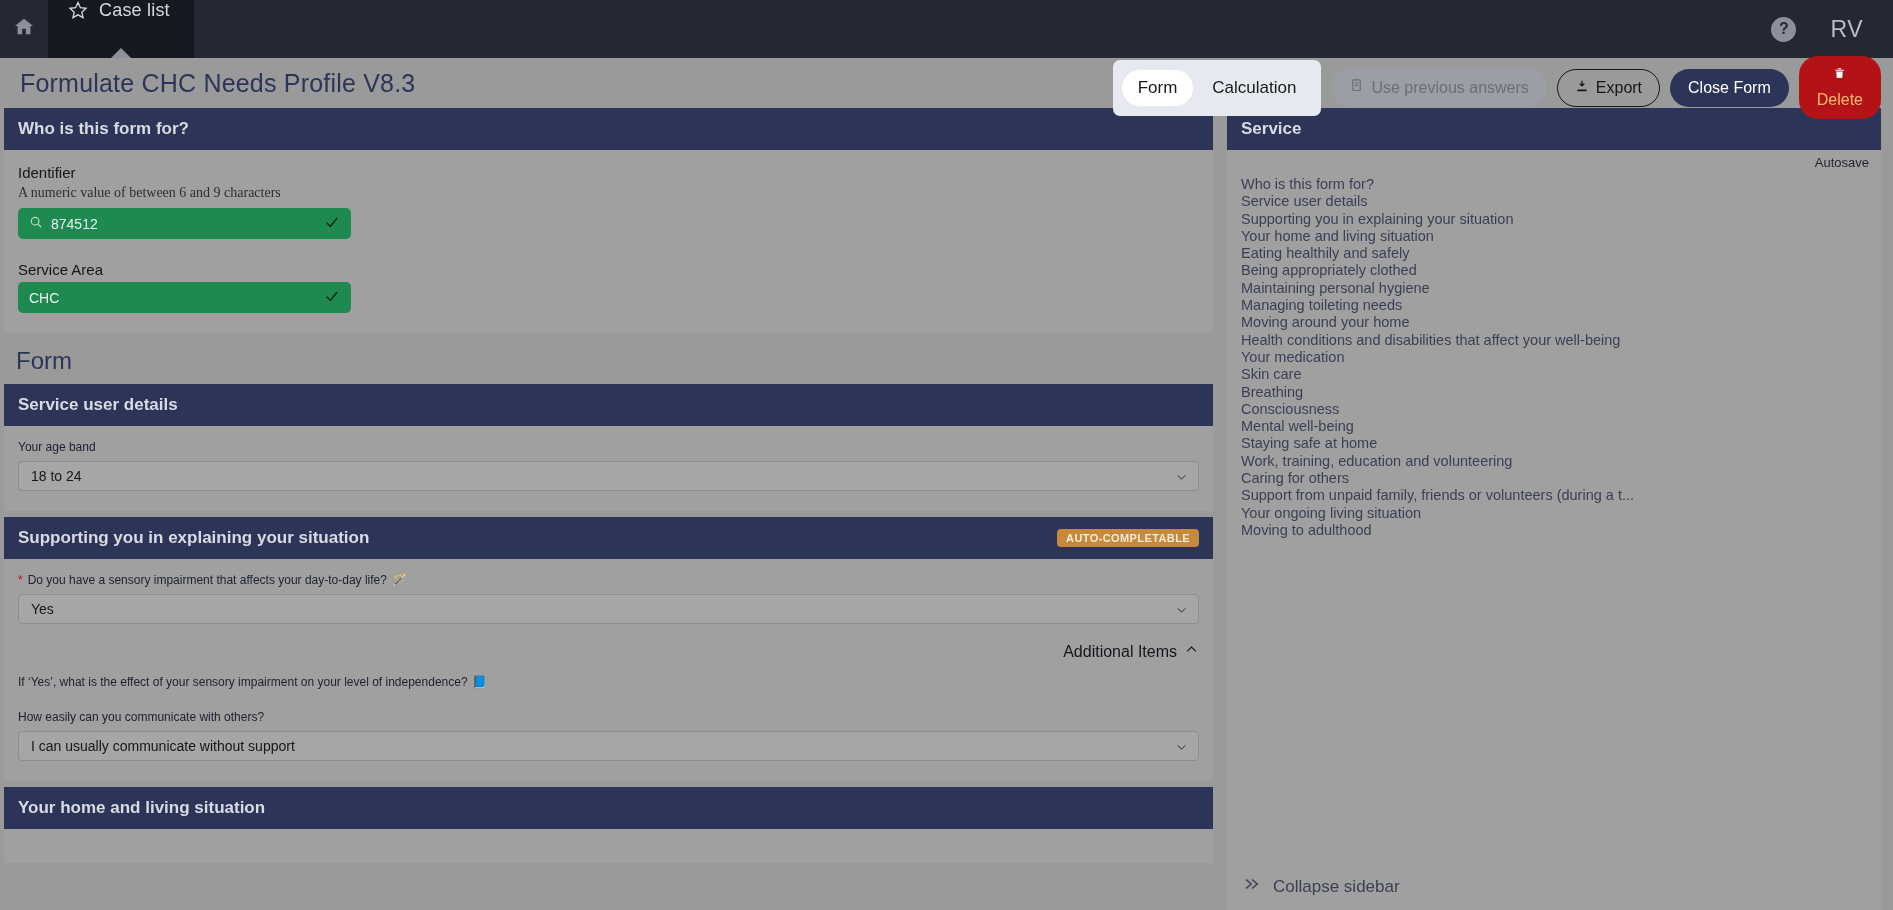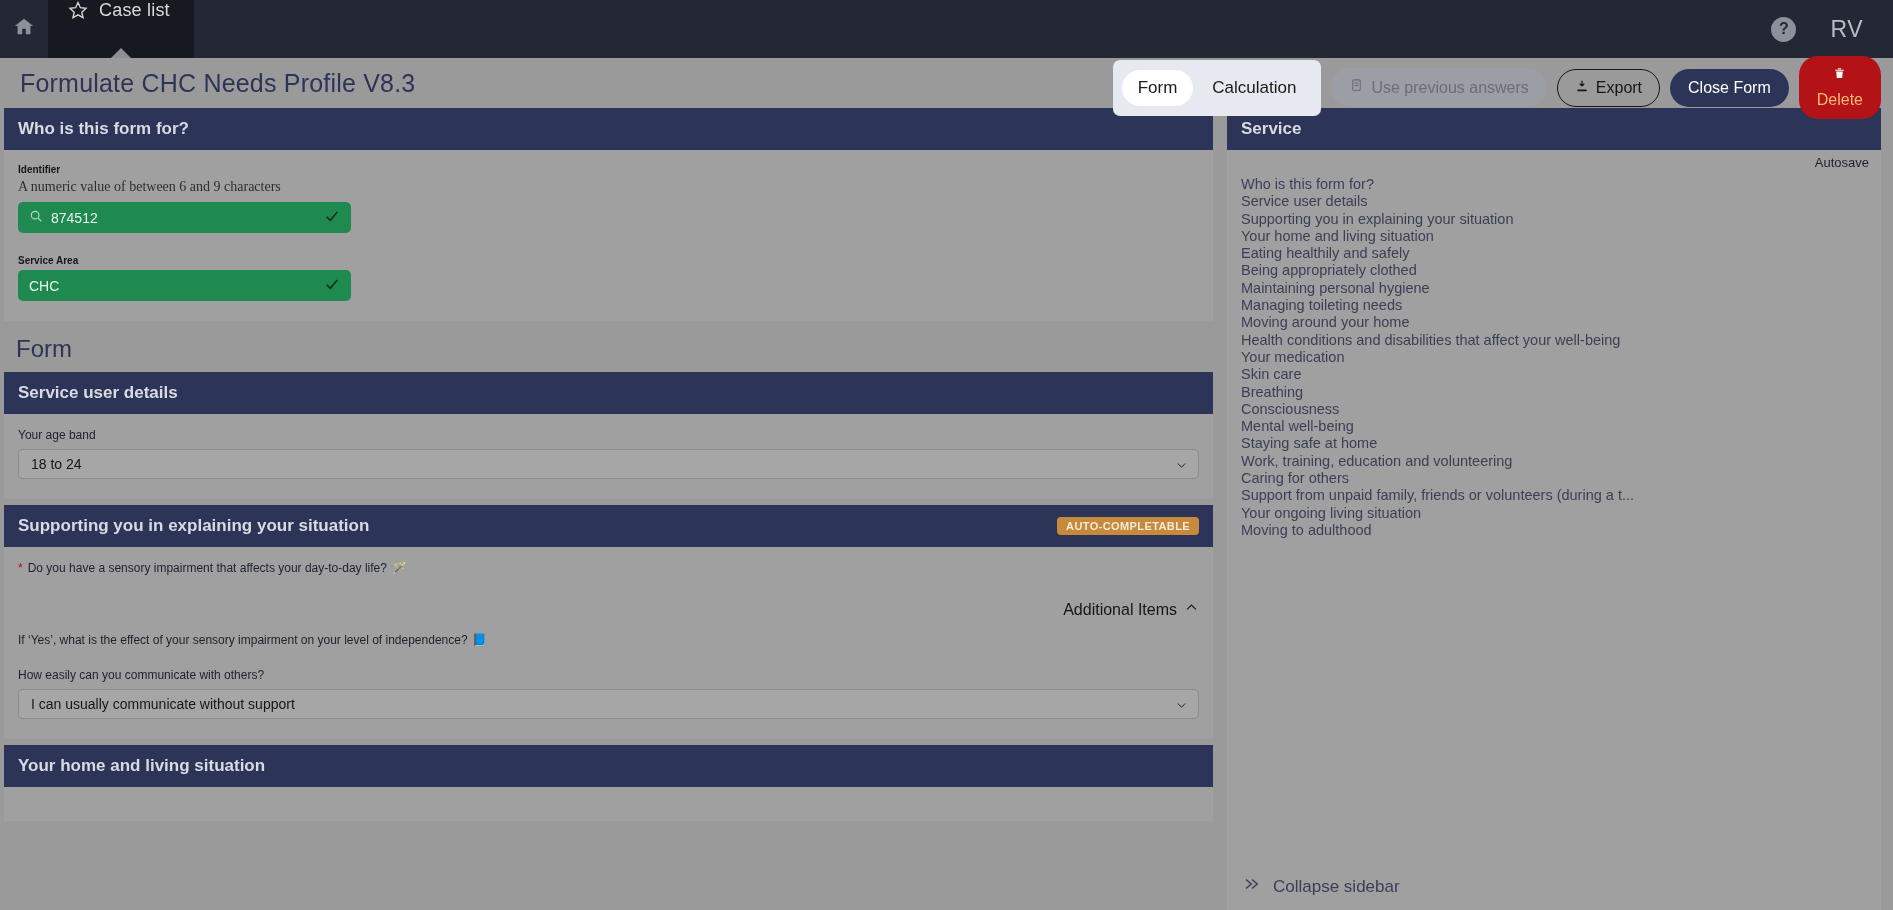--- a/index.html
+++ b/index.html
@@ -105,21 +105,21 @@
     padding: 11px 14px;
     display: flex; align-items: center; justify-content: space-between;
   }
   .card-body { padding: 14px 14px 20px 14px; }
   .badge {
     background: #c7893b; color: #f4ead9;
     font-size: 11px; font-weight: bold; letter-spacing: .4px;
     padding: 3px 9px; border-radius: 4px;
   }
 
-  .field-label { color: #14161b; font-size: 10px; font-weight: bold; margin-bottom: 4px; }
+  .field-label { color: #14161b; font-size: 15px; font-weight: normal; margin-bottom: 4px; }
   .field-hint  { color: #2b2e35; font-size: 14px; margin-bottom: 7px; font-family: Liberation Serif, serif; }
   .q-label { color: #1c2030; font-size: 12px; margin-bottom: 7px; display: flex; align-items: center; gap: 5px; }
   .q-label .req { color: #b31217; }
 
   .green-field {
     background: #1e8a50; border-radius: 5px;
     height: 31px; width: 333px;
     display: flex; align-items: center; gap: 8px;
     padding: 0 11px; color: #e9f4ee; font-size: 14px;
   }
@@ -293,20 +293,28 @@
       <div class="card-head">
         <span>Supporting you in explaining your situation</span>
         <span class="badge">AUTO-COMPLETABLE</span>
       </div>
       <div class="card-body">
 
         <div class="q-label">
           <span class="req">*</span>
           <span>Do you have a sensory impairment that affects your day-to-day life?</span>
           <span>🪄</span>
+        </div>
+        <div class="select">
+          <span>Yes</span>
+          <span class="caret">
+            <svg width="13" height="13" viewBox="0 0 24 24">
+                <polyline points="5,9 12,16 19,9"></polyline>
+              </svg>
+          </span>
         </div>
 
         <div class="addl-row">
           <span>Additional Items</span>
           <span>
             <svg width="15" height="15" viewBox="0 0 24 24">
                 <polyline points="5,15 12,8 19,15"></polyline>
               </svg>
           </span>
         </div>

